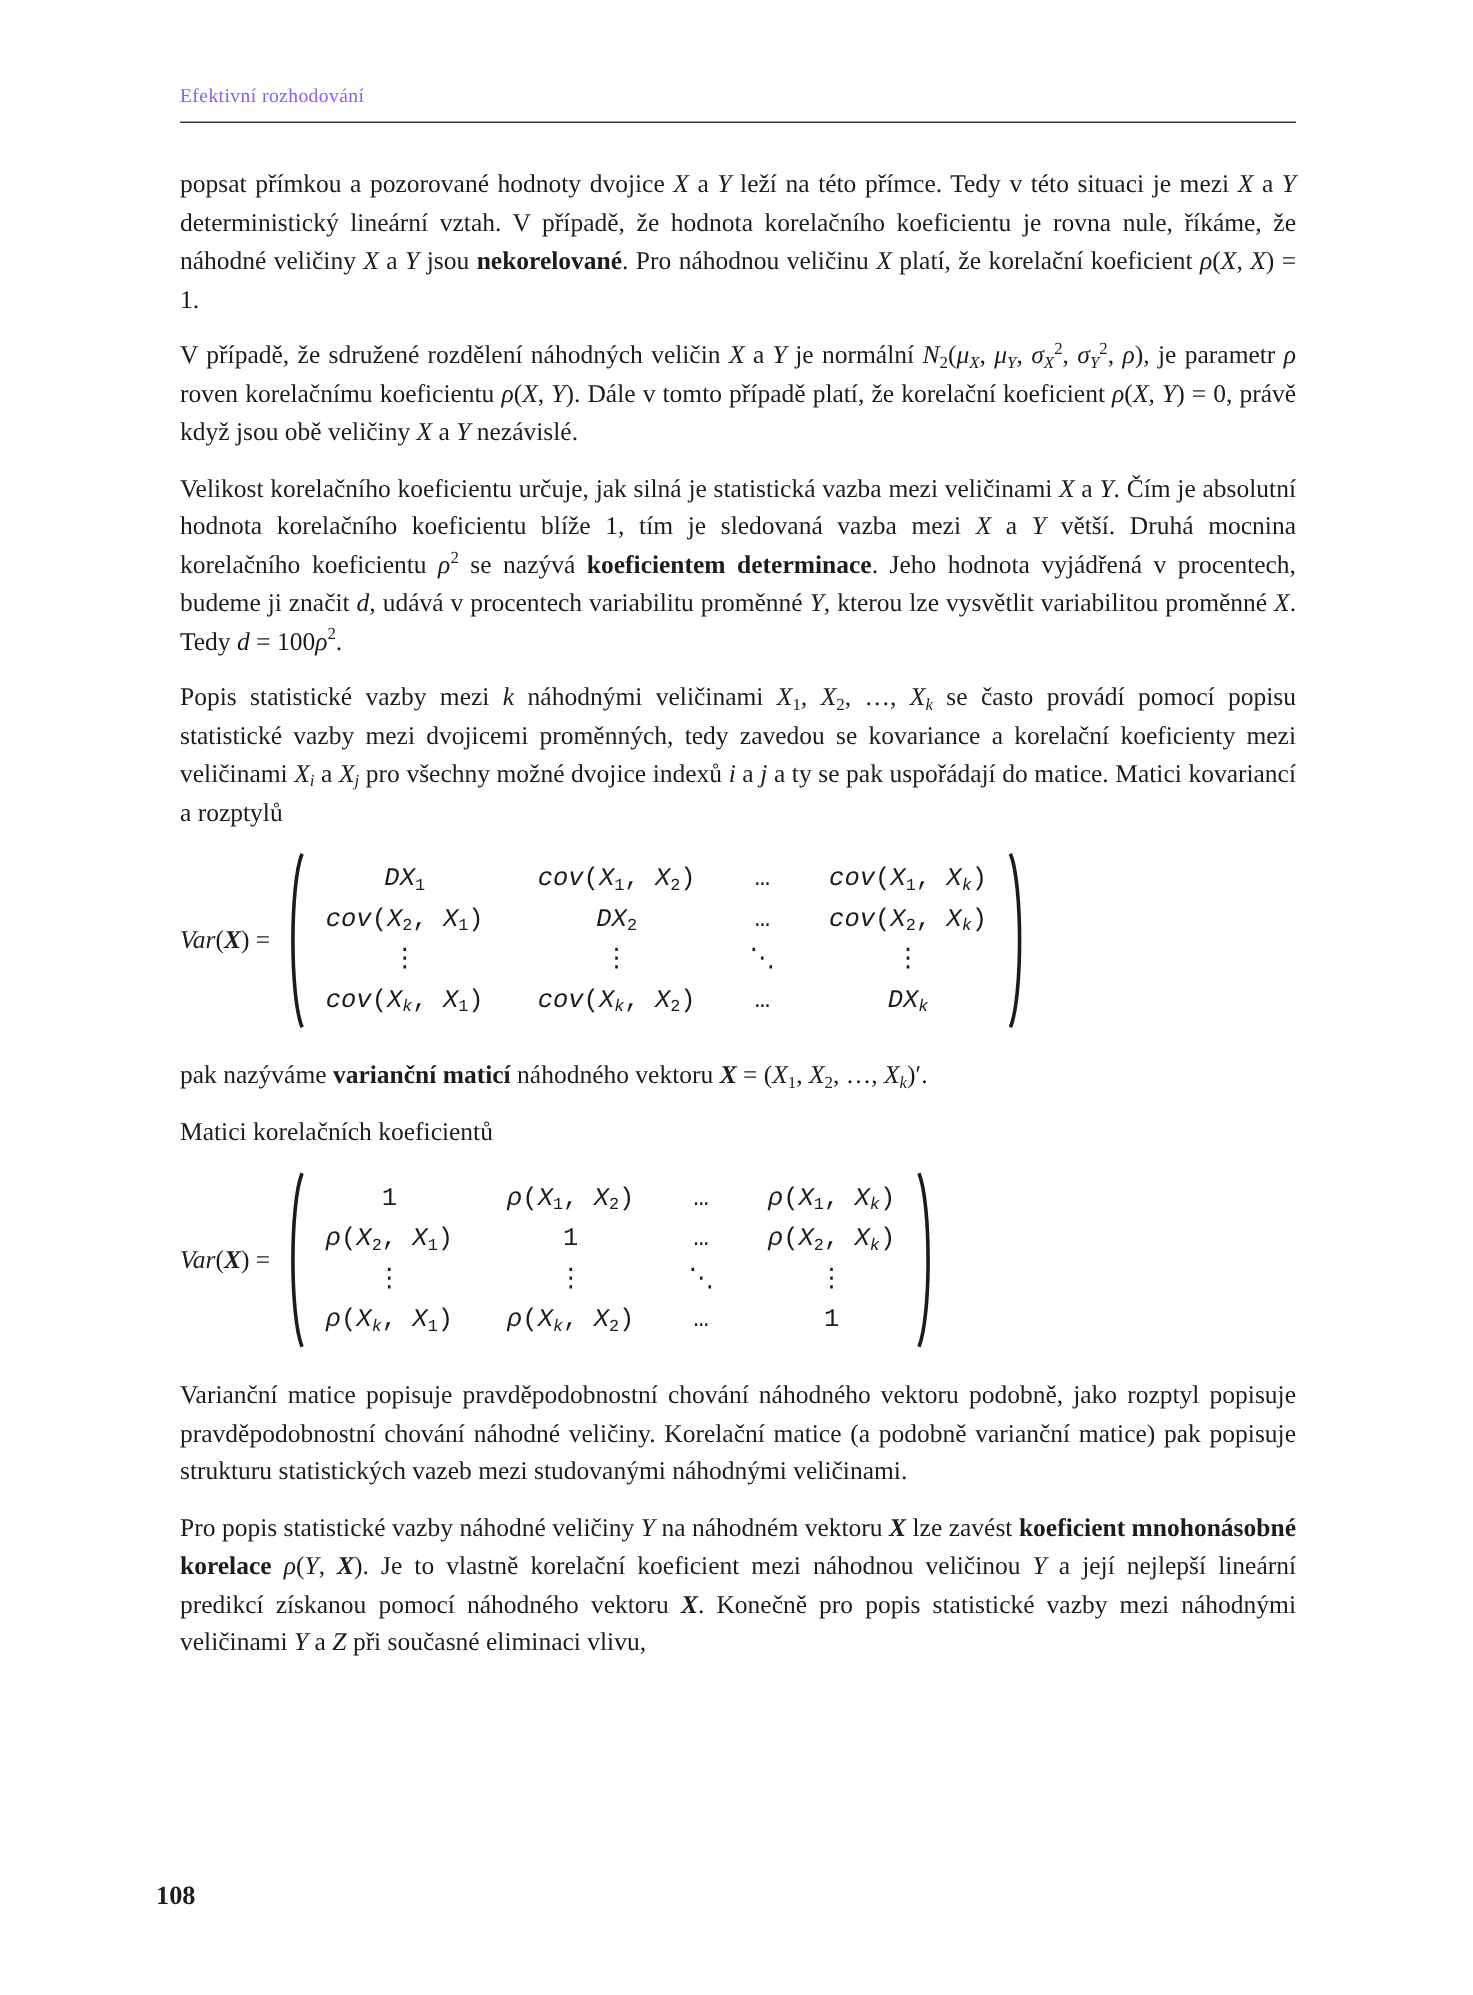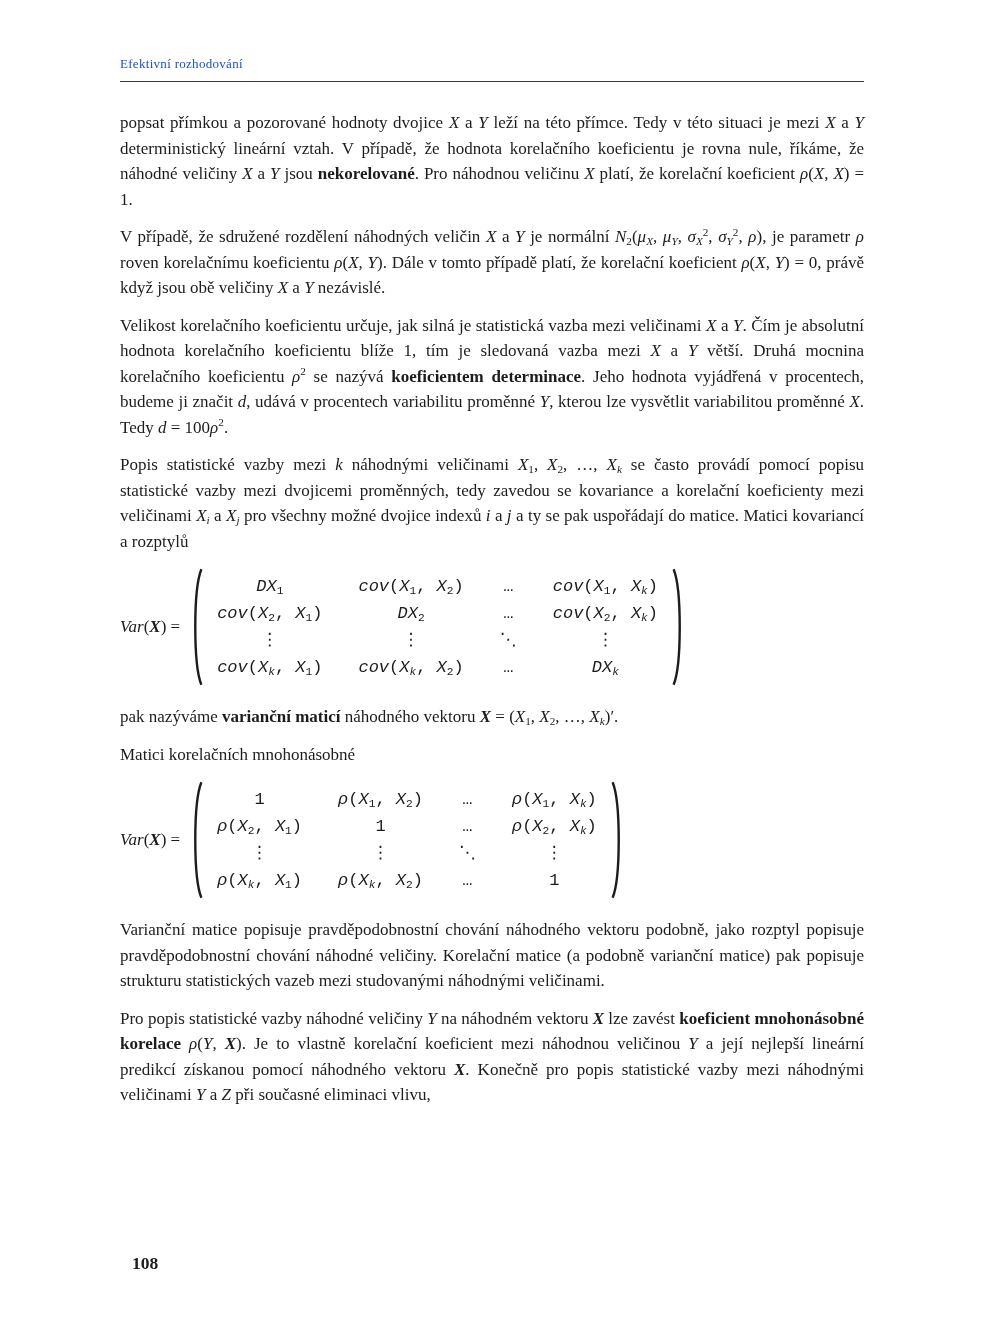--- a/index.html
+++ b/index.html
@@ -3,41 +3,41 @@
 <meta charset="utf-8">
 <style>
   * { margin:0; padding:0; box-sizing:border-box; }
   html,body { background:#ffffff; }
   .page {
     width:982px; height:1330px; position:relative; background:#ffffff;
     font-family:"Liberation Serif","DejaVu Serif",serif;
     color:#1c1c1c; overflow:hidden;
   }
   .margins { padding:56px 118px 0 120px; }
-  .running-head { font-size:13px; color:#1d4ed8; letter-spacing:.3px; }
+  .running-head { font-size:13px; color:#8b5cf6; letter-spacing:.3px; }
   .head-rule { border:none; border-top:1px solid #3a3a3a; margin-top:9px; }
   .body-text { margin-top:28px; font-size:17px; line-height:1.5; text-align:justify; }
   .body-text p { margin-bottom:12px; }
   .i  { font-style:italic; }
   .b  { font-weight:bold; }
   .bi { font-weight:bold; font-style:italic; }
   sub,sup { font-size:66%; line-height:0; vertical-align:baseline; position:relative; }
   sub { bottom:-0.28em; }
   sup { top:-0.55em; }
   .matrix-block { display:flex; align-items:center; margin:14px 0 18px 0; text-align:left; }
   .matrix-label { margin-right:10px; white-space:nowrap;text-align:center; }
   .paren { align-self:stretch; width:13px; display:block; color:#1c1c1c; }
   .paren svg { width:100%; height:100%; display:block; }
   .matrix-grid {
     display:grid; grid-template-columns:repeat(4,auto);
     column-gap:36px; row-gap:0; padding:5px 14px;
     align-items:center; justify-items:center;
   }
   .matrix-cell { white-space:nowrap; line-height:27px;font-family:Liberation Mono, monospace; }
-  .page-footer { position:absolute; left:132px; bottom:56px; }
+  .page-footer { position:absolute; left:104px; bottom:56px; }
   .pagenum { font-weight:bold; font-size:17.5px; }
 </style>
 </head>
 <body>
 
 <div class="page">
   <div class="margins">
     <header>
       <div class="running-head">Efektivní rozhodování</div>
       <hr class="head-rule">
@@ -72,21 +72,21 @@
             <span class="matrix-cell">…</span>
             <span class="matrix-cell"><span class="i">DX</span><sub class="i">k</sub></span>
           </div>
           <span class="paren right">
             <svg viewBox="0 0 12 100" preserveAspectRatio="none" aria-hidden="true">
               <path d="M1.5 1 C 9 18 9 82 1.5 99" fill="none" stroke="currentColor" stroke-width="2.4" vector-effect="non-scaling-stroke"></path>
             </svg>
           </span>
         </div>
         <p>pak nazýváme <span class="b">varianční maticí</span> náhodného vektoru <span class="bi">X</span> = (<span class="i">X</span><sub>1</sub>, <span class="i">X</span><sub>2</sub>, …, <span class="i">X</span><sub class="i">k</sub>)′.</p>
-        <p>Matici korelačních mnohonásobné</p>
+        <p>Matici korelačních koeficientů</p>
         <div class="matrix-block">
           <span class="matrix-label"><span class="i">Var</span>(<span class="bi">X</span>) = </span>
           <span class="paren left">
             <svg viewBox="0 0 12 100" preserveAspectRatio="none" aria-hidden="true">
               <path d="M10.5 1 C 3 18 3 82 10.5 99" fill="none" stroke="currentColor" stroke-width="2.4" vector-effect="non-scaling-stroke"></path>
             </svg>
           </span>
           <div class="matrix-grid">
             <span class="matrix-cell">1</span>
             <span class="matrix-cell"><span class="i">ρ</span>(<span class="i">X</span><sub>1</sub>, <span class="i">X</span><sub>2</sub>)</span>

